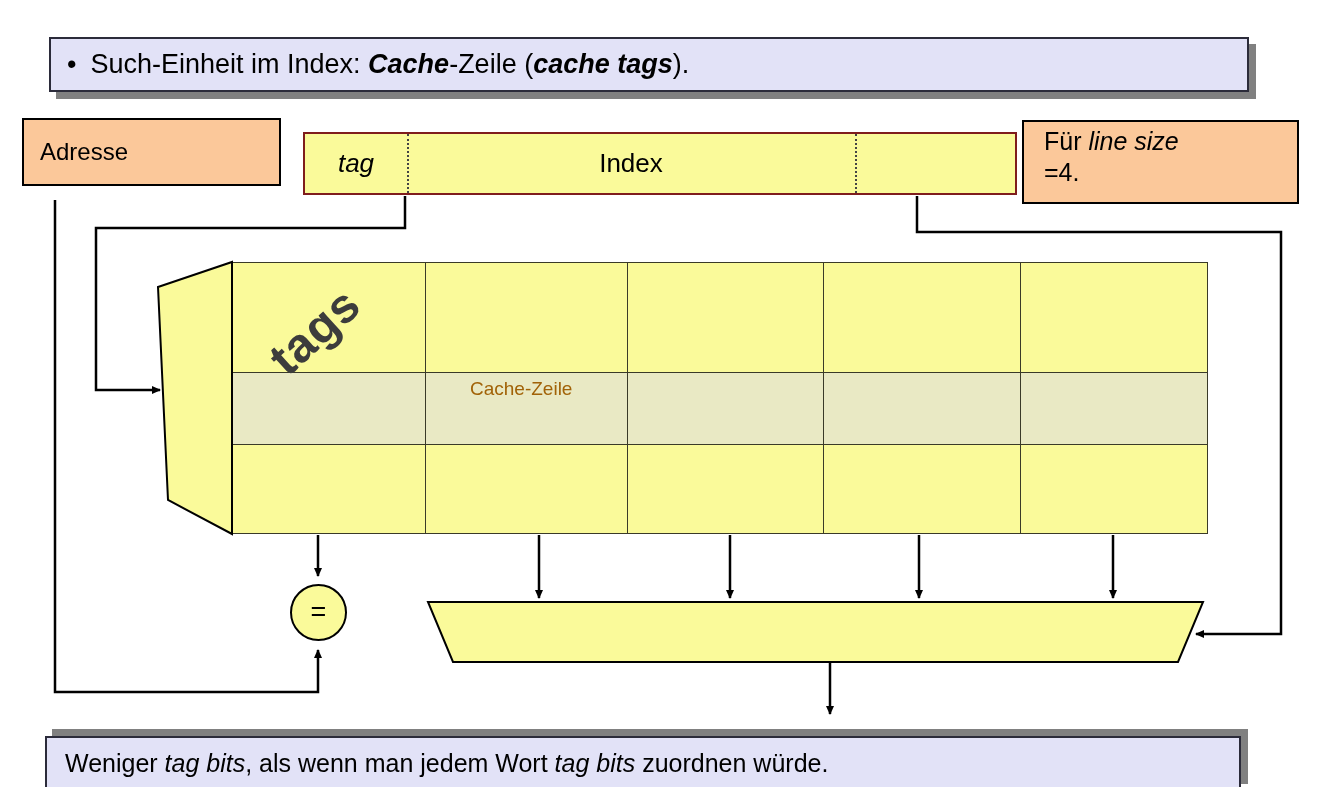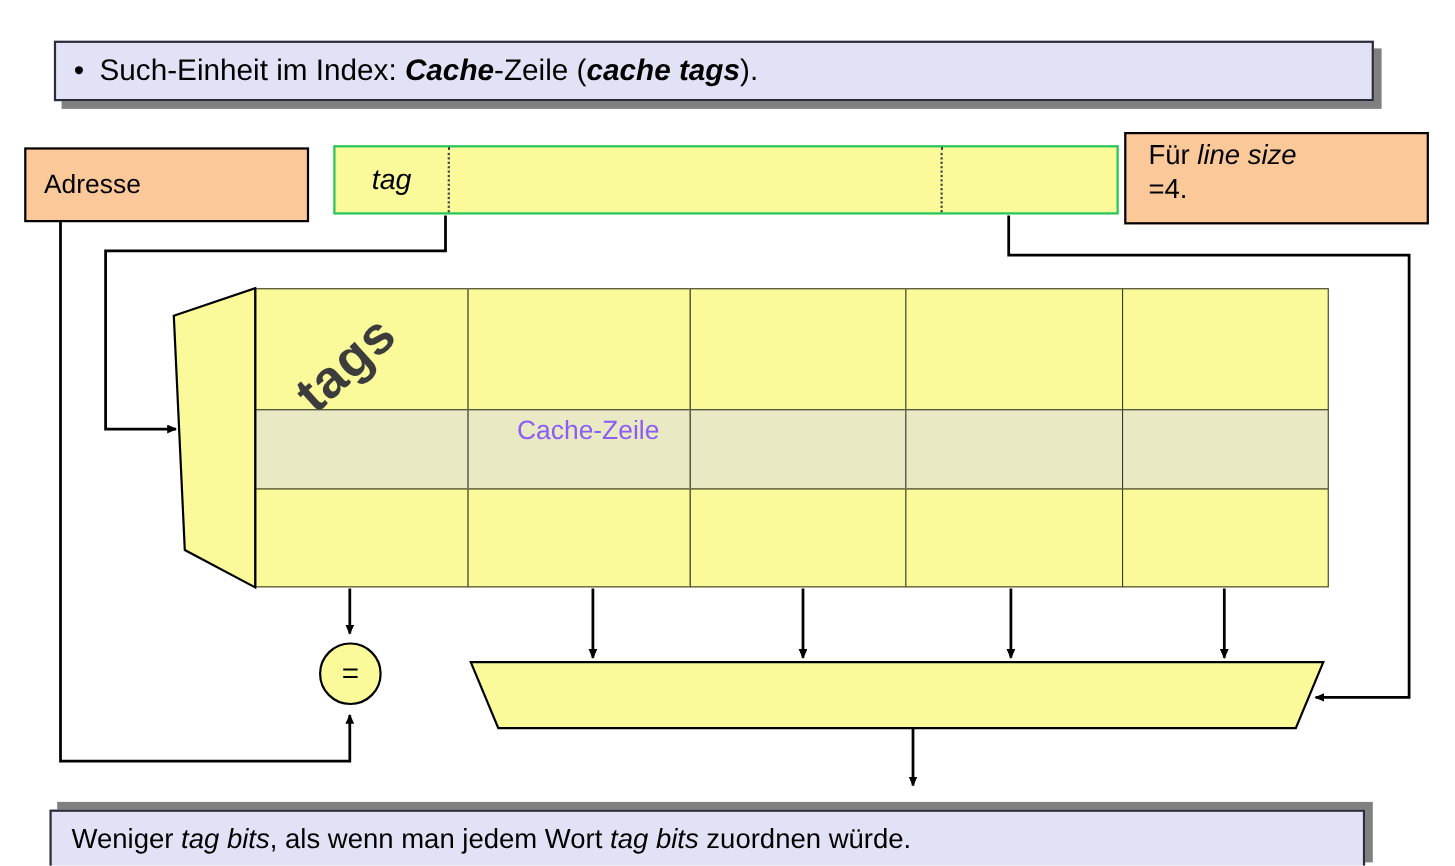--- a/index.html
+++ b/index.html
@@ -74,21 +74,21 @@
   
   .orange-box {
     position: absolute;
     box-sizing: border-box;
     background: #fbc89a;
     border: 2px solid #000000;
     color: #000000;
   }
   #addr-box {
     left: 22px;
-    top: 134px;
+    top: 118px;
     width: 259px;
     height: 68px;
     font-size: 24px;
     display: flex;
     align-items: center;
     padding-left: 16px;
   }
   #linesize-box {
     left: 1022px;
     top: 120px;
@@ -101,21 +101,21 @@
 
   
   #addr-bar {
     position: absolute;
     left: 303px;
     top: 132px;
     width: 714px;
     height: 63px;
     box-sizing: border-box;
     background: #fafa9a;
-    border: 2px solid #22c55e;
+    border: 2px solid #7f1d1d;
   }
   #addr-bar .divider {
     position: absolute;
     top: 0;
     bottom: 0;
     width: 0;
     border-left: 2px dotted #444444;
   }
   #addr-bar .field-label {
     position: absolute;
@@ -142,22 +142,22 @@
     background: #fafa9a;
     border: 1px solid #3a3a28;
   }
   .cell.hl {
     background: #e9e9c4;
   }
   #cache-line-label {
     position: absolute;
     left: 470px;
     top: 378px;
-    font-size: 24px;
-    color: #8b5cf6;
+    font-size: 19px;
+    color: #a16207;
     white-space: nowrap;
   }
   #tags-label {
     position: absolute;
     left: 258px;
     top: 345px;
     font-size: 48px;
     font-weight: bold;
     color: #3c3c3c;
     transform: rotate(-42deg);
@@ -211,20 +211,21 @@
 
   <div class="orange-box" id="linesize-box">
     <div><span>Für </span><span class="i">line size</span></div>
     <div>=4.</div>
   </div>
 
   <div id="addr-bar">
     <div class="divider" style="left:102px"></div>
     <div class="divider" style="left:550px"></div>
     <div class="field-label i" style="left:0px;width:102px">tag</div>
+    <div class="field-label" style="left:102px;width:448px">Index</div>
     <div class="field-label" style="left:550px;width:164px"></div>
   </div>
 
   <div id="cache-array">
 
     <div class="cell" style="left:0px;top:0px;width:194px;height:111px"></div>
     <div class="cell" style="left:193px;top:0px;width:203px;height:111px"></div>
     <div class="cell" style="left:395px;top:0px;width:197px;height:111px"></div>
     <div class="cell" style="left:591px;top:0px;width:198px;height:111px"></div>
     <div class="cell" style="left:788px;top:0px;width:188px;height:111px"></div>

